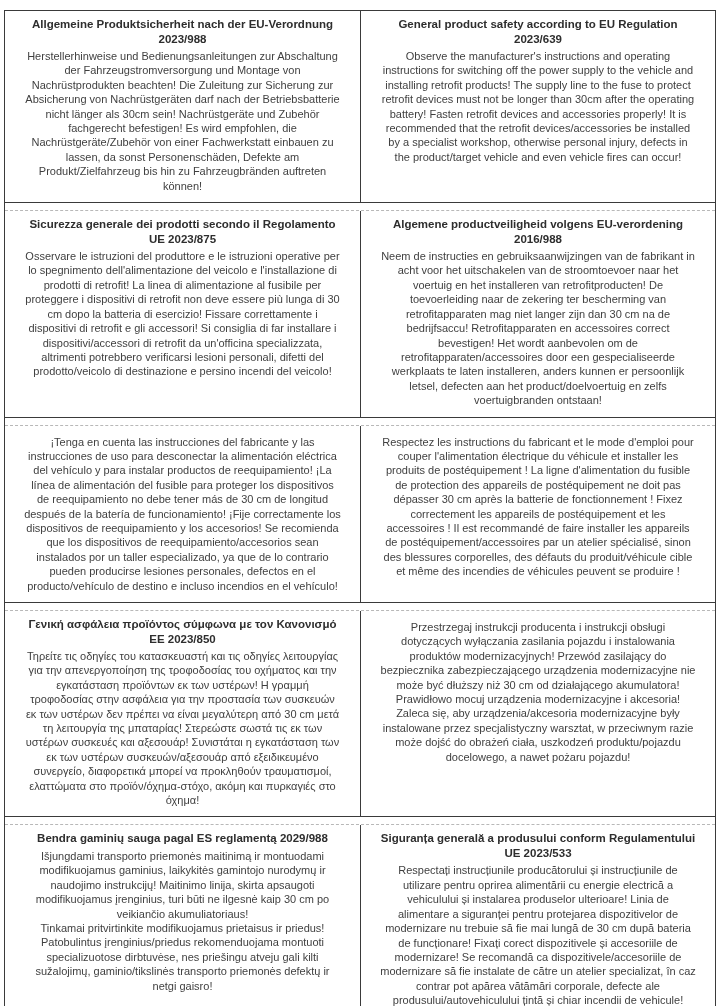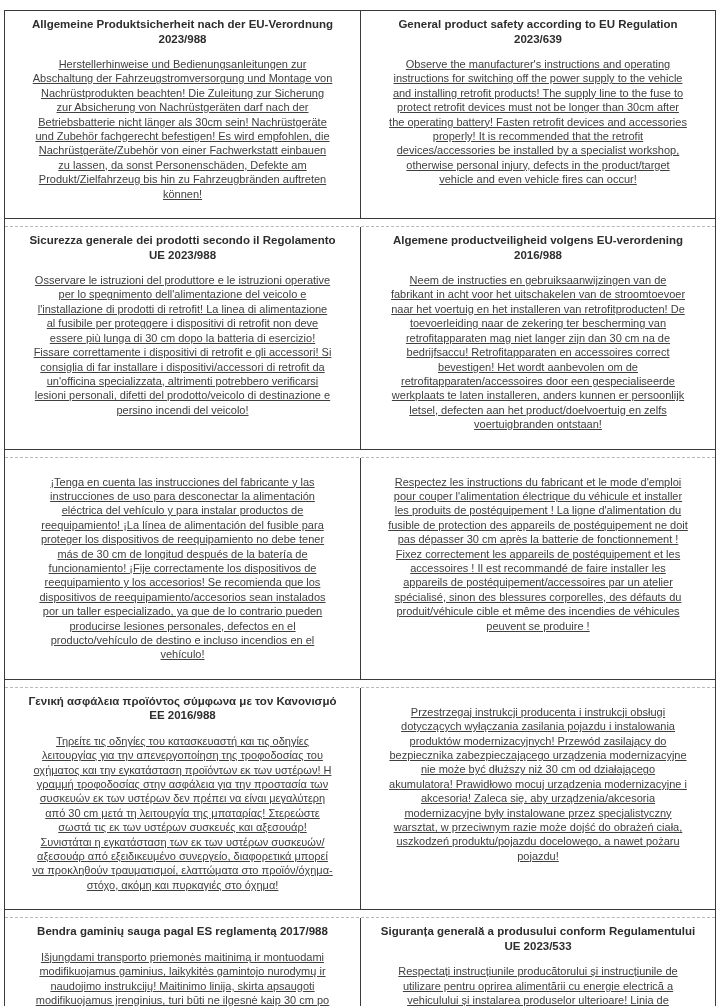--- a/index.html
+++ b/index.html
@@ -36,23 +36,22 @@
   .block-title {
     font-size: 11.5px;
     font-weight: bold;
     color: #2e2e2e;
     margin: 0 0 1px 0;
     line-height: 14.5px;
   }
   .block-body {
     font-size: 11px;
     line-height: 14.4px;
-    margin: 11px;
+    margin: 3px;
     white-space: pre-line;
-    text-decoration: underline;
   }
 </style>
 </head>
 <body>
 
 <div class="sheet">
 
   <div class="row row-1">
     <div class="cell left">
       <h2 class="block-title">Allgemeine Produktsicherheit nach der EU-Verordnung 2023/988</h2>
@@ -61,21 +60,21 @@
     <div class="cell right">
       <h2 class="block-title">General product safety according to EU Regulation 2023/639</h2>
       <p class="block-body">Observe the manufacturer's instructions and operating instructions for switching off the power supply to the vehicle and installing retrofit products! The supply line to the fuse to protect retrofit devices must not be longer than 30cm after the operating battery! Fasten retrofit devices and accessories properly! It is recommended that the retrofit devices/accessories be installed by a specialist workshop, otherwise personal injury, defects in the product/target vehicle and even vehicle fires can occur!</p>
     </div>
   </div>
 
   <div class="cut"></div>
 
   <div class="row row-2">
     <div class="cell left">
-      <h2 class="block-title">Sicurezza generale dei prodotti secondo il Regolamento UE 2023/988</h2>
+      <h2 class="block-title">Sicurezza generale dei prodotti secondo il Regolamento UE 2023/875</h2>
       <p class="block-body">Osservare le istruzioni del produttore e le istruzioni operative per lo spegnimento dell'alimentazione del veicolo e l'installazione di prodotti di retrofit! La linea di alimentazione al fusibile per proteggere i dispositivi di retrofit non deve essere più lunga di 30 cm dopo la batteria di esercizio! Fissare correttamente i dispositivi di retrofit e gli accessori! Si consiglia di far installare i dispositivi/accessori di retrofit da un'officina specializzata, altrimenti potrebbero verificarsi lesioni personali, difetti del prodotto/veicolo di destinazione e persino incendi del veicolo!</p>
     </div>
     <div class="cell right">
       <h2 class="block-title">Algemene productveiligheid volgens EU-verordening 2016/988</h2>
       <p class="block-body">Neem de instructies en gebruiksaanwijzingen van de fabrikant in acht voor het uitschakelen van de stroomtoevoer naar het voertuig en het installeren van retrofitproducten! De toevoerleiding naar de zekering ter bescherming van retrofitapparaten mag niet langer zijn dan 30 cm na de bedrijfsaccu! Retrofitapparaten en accessoires correct bevestigen! Het wordt aanbevolen om de retrofitapparaten/accessoires door een gespecialiseerde werkplaats te laten installeren, anders kunnen er persoonlijk letsel, defecten aan het product/doelvoertuig en zelfs voertuigbranden ontstaan!</p>
     </div>
   </div>
 
   <div class="cut"></div>
 
@@ -85,33 +84,33 @@
     </div>
     <div class="cell right">
       <p class="block-body">Respectez les instructions du fabricant et le mode d'emploi pour couper l'alimentation électrique du véhicule et installer les produits de postéquipement ! La ligne d'alimentation du fusible de protection des appareils de postéquipement ne doit pas dépasser 30 cm après la batterie de fonctionnement ! Fixez correctement les appareils de postéquipement et les accessoires ! Il est recommandé de faire installer les appareils de postéquipement/accessoires par un atelier spécialisé, sinon des blessures corporelles, des défauts du produit/véhicule cible et même des incendies de véhicules peuvent se produire !</p>
     </div>
   </div>
 
   <div class="cut"></div>
 
   <div class="row row-4">
     <div class="cell left">
-      <h2 class="block-title">Γενική ασφάλεια προϊόντος σύμφωνα με τον Κανονισμό ΕΕ 2016/988</h2>
+      <h2 class="block-title">Γενική ασφάλεια προϊόντος σύμφωνα με τον Κανονισμό ΕΕ 2023/850</h2>
       <p class="block-body">Τηρείτε τις οδηγίες του κατασκευαστή και τις οδηγίες λειτουργίας για την απενεργοποίηση της τροφοδοσίας του οχήματος και την εγκατάσταση προϊόντων εκ των υστέρων! Η γραμμή τροφοδοσίας στην ασφάλεια για την προστασία των συσκευών εκ των υστέρων δεν πρέπει να είναι μεγαλύτερη από 30 cm μετά τη λειτουργία της μπαταρίας! Στερεώστε σωστά τις εκ των υστέρων συσκευές και αξεσουάρ! Συνιστάται η εγκατάσταση των εκ των υστέρων συσκευών/αξεσουάρ από εξειδικευμένο συνεργείο, διαφορετικά μπορεί να προκληθούν τραυματισμοί, ελαττώματα στο προϊόν/όχημα-στόχο, ακόμη και πυρκαγιές στο όχημα!</p>
     </div>
     <div class="cell right">
       <p class="block-body">Przestrzegaj instrukcji producenta i instrukcji obsługi dotyczących wyłączania zasilania pojazdu i instalowania produktów modernizacyjnych! Przewód zasilający do bezpiecznika zabezpieczającego urządzenia modernizacyjne nie może być dłuższy niż 30 cm od działającego akumulatora! Prawidłowo mocuj urządzenia modernizacyjne i akcesoria! Zaleca się, aby urządzenia/akcesoria modernizacyjne były instalowane przez specjalistyczny warsztat, w przeciwnym razie może dojść do obrażeń ciała, uszkodzeń produktu/pojazdu docelowego, a nawet pożaru pojazdu!</p>
     </div>
   </div>
 
   <div class="cut"></div>
 
   <div class="row row-5">
     <div class="cell left">
-      <h2 class="block-title">Bendra gaminių sauga pagal ES reglamentą 2017/988</h2>
+      <h2 class="block-title">Bendra gaminių sauga pagal ES reglamentą 2029/988</h2>
       <p class="block-body">Išjungdami transporto priemonės maitinimą ir montuodami modifikuojamus gaminius, laikykitės gamintojo nurodymų ir naudojimo instrukcijų! Maitinimo linija, skirta apsaugoti modifikuojamus įrenginius, turi būti ne ilgesnė kaip 30 cm po veikiančio akumuliatoriaus!
 Tinkamai pritvirtinkite modifikuojamus prietaisus ir priedus!
 Patobulintus įrenginius/priedus rekomenduojama montuoti specializuotose dirbtuvėse, nes priešingu atveju gali kilti sužalojimų, gaminio/tikslinės transporto priemonės defektų ir netgi gaisro!</p>
     </div>
     <div class="cell right">
       <h2 class="block-title">Siguranța generală a produsului conform Regulamentului UE 2023/533</h2>
       <p class="block-body">Respectați instrucțiunile producătorului și instrucțiunile de utilizare pentru oprirea alimentării cu energie electrică a vehiculului și instalarea produselor ulterioare! Linia de alimentare a siguranței pentru protejarea dispozitivelor de modernizare nu trebuie să fie mai lungă de 30 cm după bateria de funcționare! Fixați corect dispozitivele și accesoriile de modernizare! Se recomandă ca dispozitivele/accesoriile de modernizare să fie instalate de către un atelier specializat, în caz contrar pot apărea vătămări corporale, defecte ale produsului/autovehiculului țintă și chiar incendii de vehicule!</p>
     </div>
   </div>
 

